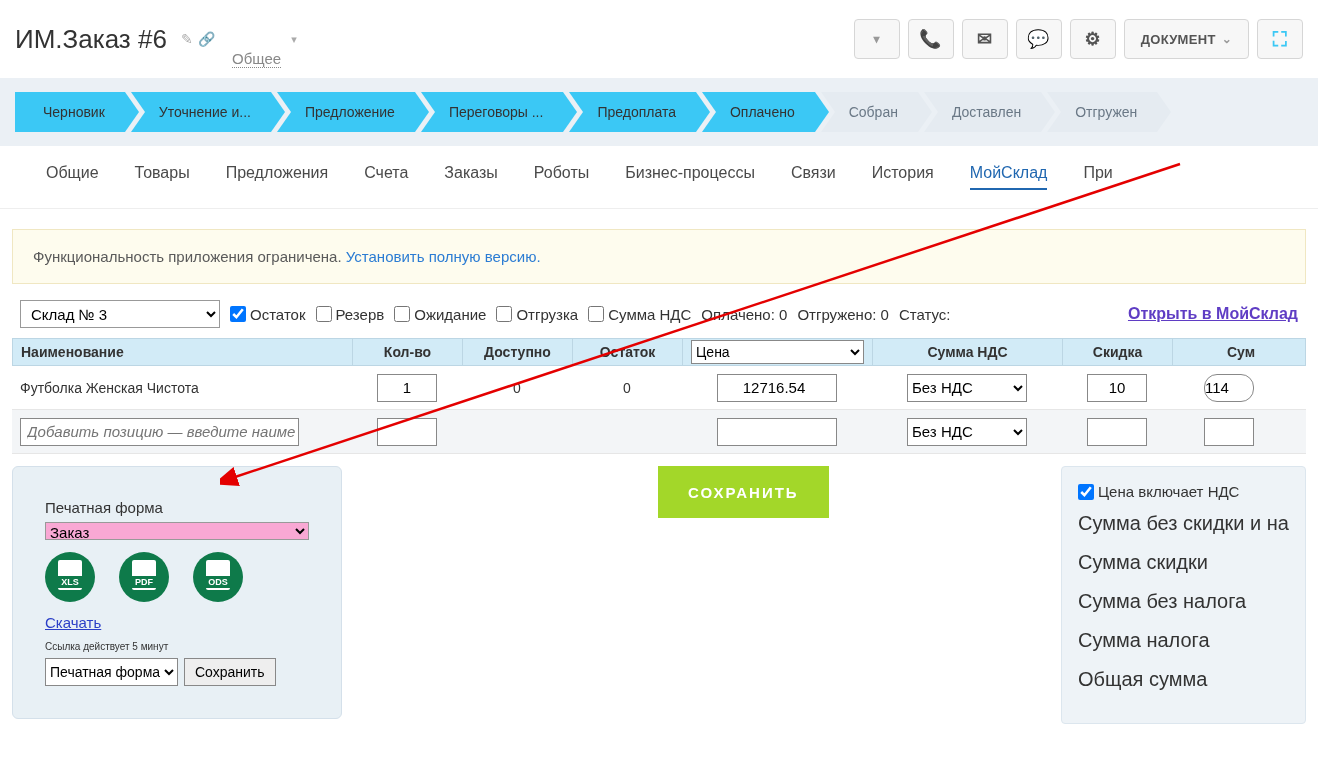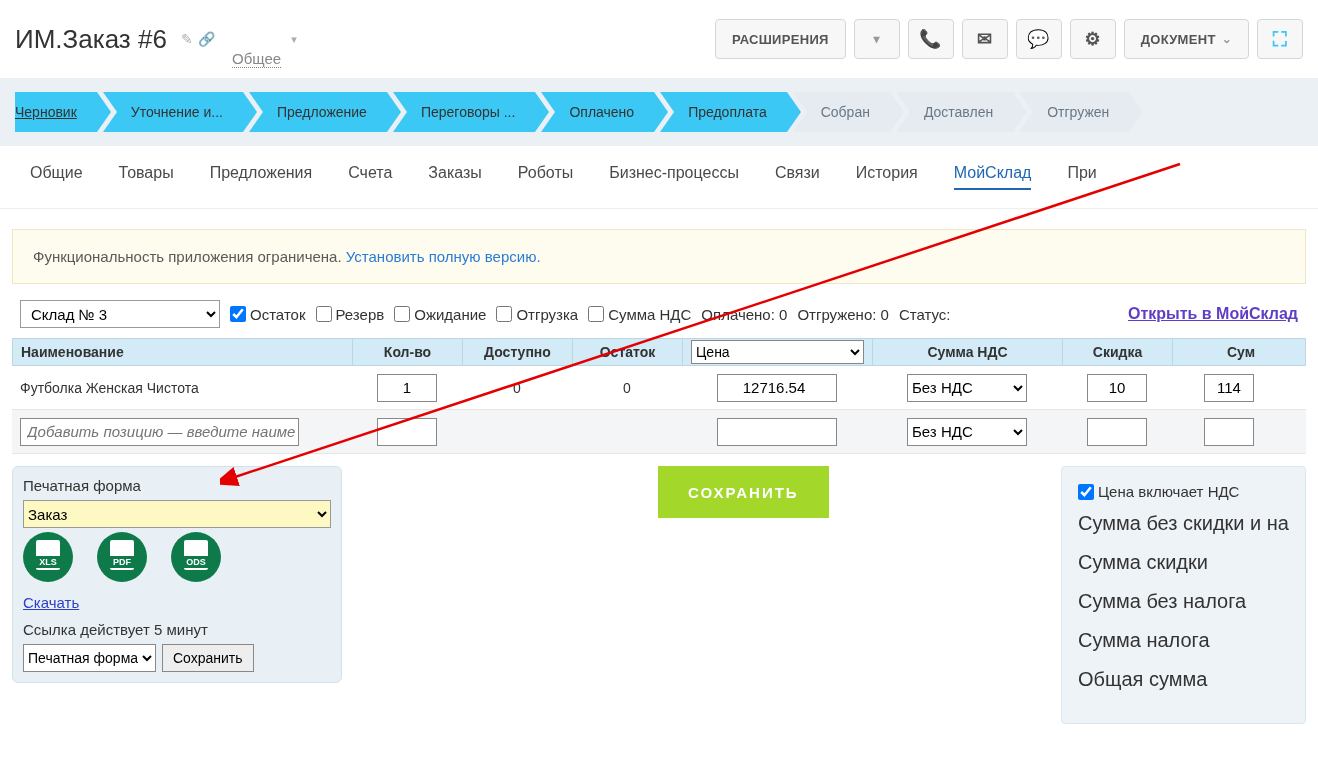--- a/index.html
+++ b/index.html
@@ -15,30 +15,30 @@
 .toolbar { display: flex; gap: 8px; }
 .tb-btn { display: inline-flex; align-items: center; justify-content: center; height: 40px; padding: 0 16px; background: #f7f7f7; border: 1px solid #d6d6d6; border-radius: 4px; color: #545454; font-size: 13px; font-weight: 600; text-transform: uppercase; cursor: pointer; letter-spacing: 0.3px; }
 .tb-btn.icon-only { width: 46px; padding: 0; font-size: 18px; }
 .tb-btn.doc { gap: 6px; }
 .tb-btn .chev { font-size: 12px; color: #999; }
 .tb-btn.blue-icon { color: #3bc8f5; font-size: 20px; }
 
 
 .pipeline { display: flex; padding: 14px 15px; gap: 0; background: #ebf0f5; }
 .stage { position: relative; height: 40px; display: flex; align-items: center; padding: 0 20px 0 28px; font-size: 14px; background: #3bc8f5; color: #333; margin-right: 6px; white-space: nowrap; cursor: pointer; }
-.stage:first-child { padding-left: 0; text-decoration: underline; }
+.stage:first-child { padding-left: 28px; }
 .stage::before, .stage::after { content: ""; position: absolute; width: 0; height: 0; }
 .stage::after { right: -14px; top: 0; border-top: 20px solid transparent; border-bottom: 20px solid transparent; border-left: 14px solid #3bc8f5; z-index: 2; }
 .stage::before { left: 0; top: 0; border-top: 20px solid transparent; border-bottom: 20px solid transparent; border-left: 14px solid #ebf0f5; }
 .stage:first-child::before { display: none; }
 .stage.inactive { background: #e5ebf1; color: #6a7886; }
 .stage.inactive::after { border-left-color: #e5ebf1; }
 
 
-.tabs { display: flex; gap: 36px; padding: 18px 30px; border-bottom: 1px solid #eee; overflow: hidden; }
+.tabs { display: flex; gap: 36px; padding: 18px 46px; border-bottom: 1px solid #eee; overflow: hidden; }
 .tab { font-size: 16px; color: #4a4a4a; cursor: pointer; padding-bottom: 6px; white-space: nowrap; }
 .tab.active { color: #2067b0; border-bottom: 2px solid #2067b0; font-weight: 500; }
 
 
 .warn { margin: 20px 12px 0 12px; padding: 18px 20px; background: #fefcee; border: 1px solid #f0e7c2; font-size: 15px; color: #5a5a5a; }
 .warn a { color: #2b7cd3; text-decoration: none; }
 
 
 .filter-row { display: flex; align-items: center; gap: 10px; padding: 16px 20px 10px; flex-wrap: wrap; }
 .warehouse-select { width: 200px; height: 28px; border: 1px solid #999; font-size: 15px; padding: 0 6px; background: #fff; }
@@ -59,30 +59,30 @@
 .trow { height: 44px; border-bottom: 1px solid #e6e6e6; }
 .trow > div { padding: 0 8px; height: 100%; display: flex; align-items: center; }
 .trow input[type=text] { width: 60px; height: 28px; border: 1px solid #888; text-align: center; font-size: 15px; }
 .trow input.wide { width: 120px; text-align: center; padding-right: 6px; }
 .trow input.name-input { width: 279px; text-align: left; padding-left: 6px; color: #0f766e; font-style: italic; }
 .trow select { width: 120px; height: 28px; border: 1px solid #888; font-size: 15px; background: #fff; }
 .trow.addrow { background: #f3f5f7; }
 
 
 .bottom { display: flex; gap: 16px; padding: 12px; align-items: flex-start; }
-.print-panel { width: 330px; background: #e8f0f5; border: 1px solid #d4e0ea; border-radius: 6px; padding: 10px; }
+.print-panel { width: 330px; background: #e8f0f5; border: 1px solid #d4e0ea; border-radius: 6px; padding: 32px; }
 .print-panel h4 { font-size: 15px; font-weight: 400; margin-bottom: 6px; }
-.print-panel select.form-sel { width: 100%; height: 28px; border: 1px solid #999; font-size: 15px; margin-bottom: 4px; background: #fef9c3; }
+.print-panel select.form-sel { width: 100%; height: 18px; border: 1px solid #999; font-size: 15px; margin-bottom: 12px; background: #f9a8d4; }
 .file-icons { display: flex; gap: 24px; margin-bottom: 12px; }
 .file-icon { width: 50px; height: 50px; border-radius: 50%; display: flex; align-items: center; justify-content: center; color: #fff; font-size: 11px; font-weight: 700; cursor: pointer; position: relative; background: #0e7a4a; }
 .file-icon.pdf { background: #0e7a4a; }
 .file-icon::before { content: ""; position: absolute; width: 24px; height: 30px; background: #fff; top: 8px; border-radius: 2px; }
 .file-icon span { position: relative; z-index: 1; background: inherit; padding: 1px 3px; font-size: 9px; top: 5px; }
 .download-link { color: #2b3fc7; font-size: 15px; text-decoration: underline; cursor: pointer; }
-.link-duration { font-size: 15px; color: #333; margin-top: 10px; margin-bottom: 6px; }
+.link-duration { font-size: 10px; color: #333; margin-top: 10px; margin-bottom: 6px; }
 .save-form-row { display: flex; gap: 6px; }
 .save-form-row select { height: 28px; border: 1px solid #888; font-size: 14px; background: #fff; }
 .save-form-row button { height: 28px; padding: 0 10px; border: 1px solid #888; background: #eee; cursor: pointer; font-size: 14px; }
 
 .save-main { margin-left: 300px; }
 .save-btn { background: #a3d729; color: #fff; font-weight: 700; font-size: 15px; letter-spacing: 2px; border: none; height: 52px; padding: 0 30px; cursor: pointer; }
 
 .totals { margin-left: auto; background: #eef3f7; border: 1px solid #dce6ee; border-radius: 4px; padding: 16px; min-width: 180px; }
 .totals .chk { margin-bottom: 12px; }
 .totals .trow-total { font-size: 20px; color: #333; margin-bottom: 16px; white-space: nowrap; }
@@ -97,43 +97,42 @@
 <div class="header">
   <span class="page-title">ИМ.Заказ #6</span>
   <span class="title-icons">
     <span>✎</span>
     <span>🔗</span>
   </span>
   <span class="general-label">Общее</span>
   <span class="chev" style="color:#aaa;font-size:11px;">▾</span>
   <div class="header-spacer"></div>
   <div class="toolbar">
-    <button class="tb-btn">РАСШИРЕНИЯ</button>
     <button class="tb-btn icon-only">
         <span class="chev">▾</span>
       </button>
     <button class="tb-btn icon-only">📞</button>
     <button class="tb-btn icon-only">✉</button>
     <button class="tb-btn icon-only">💬</button>
     <button class="tb-btn icon-only">⚙</button>
     <button class="tb-btn doc">
         <span>ДОКУМЕНТ</span>
         <span class="chev">⌄</span>
       </button>
     <button class="tb-btn icon-only blue-icon">⛶</button>
   </div>
 </div>
 
 <div class="pipeline" id="pipeline">
     <div class="stage">Черновик</div>
     <div class="stage">Уточнение и...</div>
     <div class="stage">Предложение</div>
     <div class="stage">Переговоры ...</div>
+    <div class="stage">Предоплата</div>
     <div class="stage">Оплачено</div>
-    <div class="stage">Предоплата</div>
     <div class="stage inactive">Собран</div>
     <div class="stage inactive">Доставлен</div>
     <div class="stage inactive">Отгружен</div>
   </div>
 
 <div class="tabs" id="tabs">
     <div class="tab">Общие</div>
     <div class="tab">Товары</div>
     <div class="tab">Предложения</div>
     <div class="tab">Счета</div>
@@ -204,21 +203,21 @@
     <div class="center">
         <input type="text" class="wide" value="12716.54" style="">
       </div>
     <div class="center">
         <select><option>Без НДС</option></select>
       </div>
     <div class="center">
         <input type="text" value="10" style="">
       </div>
     <div class="right">
-        <input type="text" style="width: 50px; text-align: center;" value="114">
+        <input type="text" style="width: 50px; text-align: left; border-radius: 13px;" value="114">
       </div>
   </div>
   <div class="trow addrow">
     <div>
         <input type="text" class="name-input" placeholder="Добавить позицию — введите наиме" style="">
       </div>
     <div class="center">
         <input type="text" style="">
       </div>
     <div class="center"></div>

